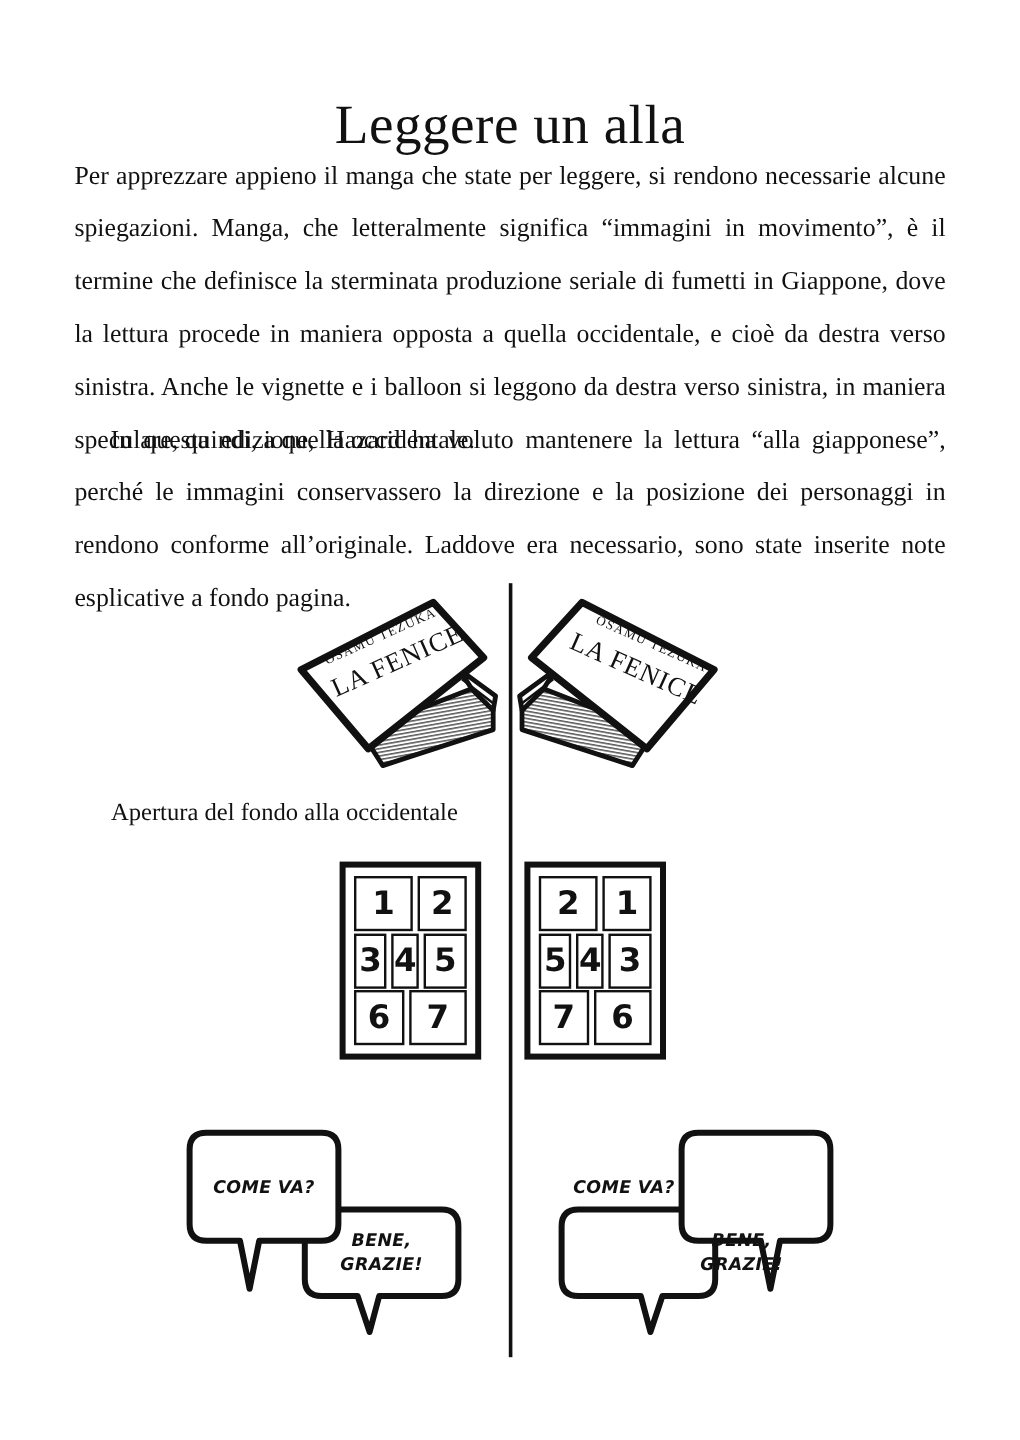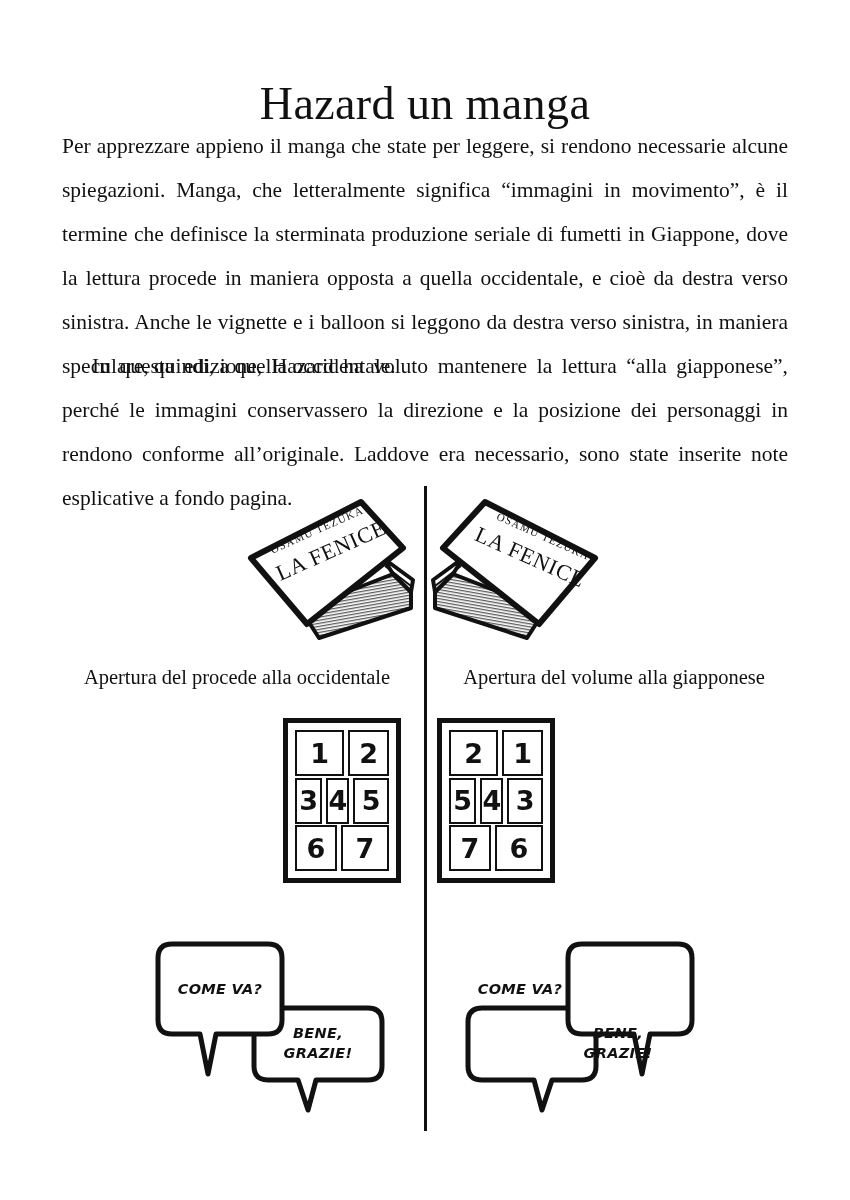--- a/index.html
+++ b/index.html
@@ -127,21 +127,21 @@
     font-size: 14.5px;
     fill: #111111;
     letter-spacing: 0.3px;
   }
 </style>
 </head>
 <body>
 
 <div class="page">
 
-  <h1 class="page-title">Hazard un manga</h1>
+  <h1 class="page-title">Leggere un alla</h1>
 
   <div class="body-text" id="para-1">Per apprezzare appieno il manga che state per leggere, si rendono necessarie alcune spiegazioni. Manga, che letteralmente significa “immagini in movimento”, è il termine che definisce la sterminata produzione seriale di fumetti in Giappone, dove la lettura procede in maniera opposta a quella occidentale, e cioè da destra verso sinistra. Anche le vignette e i balloon si leggono da destra verso sinistra, in maniera speculare, quindi, a quella occidentale.</div>
 
   <div class="body-text lastp" id="para-2">In questa edizione, Hazard ha voluto mantenere la lettura “alla giapponese”, perché le immagini conservassero la direzione e la posizione dei personaggi in rendono conforme all’originale. Laddove era necessario, sono state inserite note esplicative a fondo pagina.</div>
 
   <div class="figure-zone">
 
     <div class="divider"></div>
 
     <div class="book-wrap" id="book-left">
@@ -191,23 +191,22 @@
 
         <g transform="translate(175,0) scale(-1,1)">
           <g transform="rotate(24 113 52)">
             <text x="60" y="44" font-family="Liberation Serif, DejaVu Serif, serif" font-size="11" letter-spacing="1.2" fill="#111111">OSAMU TEZUKA</text>
             <text x="48" y="72" font-family="Liberation Serif, DejaVu Serif, serif" font-size="22" letter-spacing="0.8" fill="#111111">LA FENICE</text>
           </g>
         </g>
       </svg>
     </div>
 
-    <div class="caption" id="caption-left">Apertura del procede alla occidentale</div>
-
-    <div class="caption" id="caption-right">Apertura del volume alla giapponese</div>
+    <div class="caption" id="caption-left">Apertura del fondo alla occidentale</div>
+
 
     <div class="grid-frame" id="grid-left">
       <div class="grid-row">
         <div class="panel" style="flex:1.22">1</div>
         <div class="panel" style="flex:1">2</div>
       </div>
       <div class="grid-row">
         <div class="panel" style="flex:0.92">3</div>
         <div class="panel" style="flex:0.70">4</div>
         <div class="panel" style="flex:1.25">5</div>

